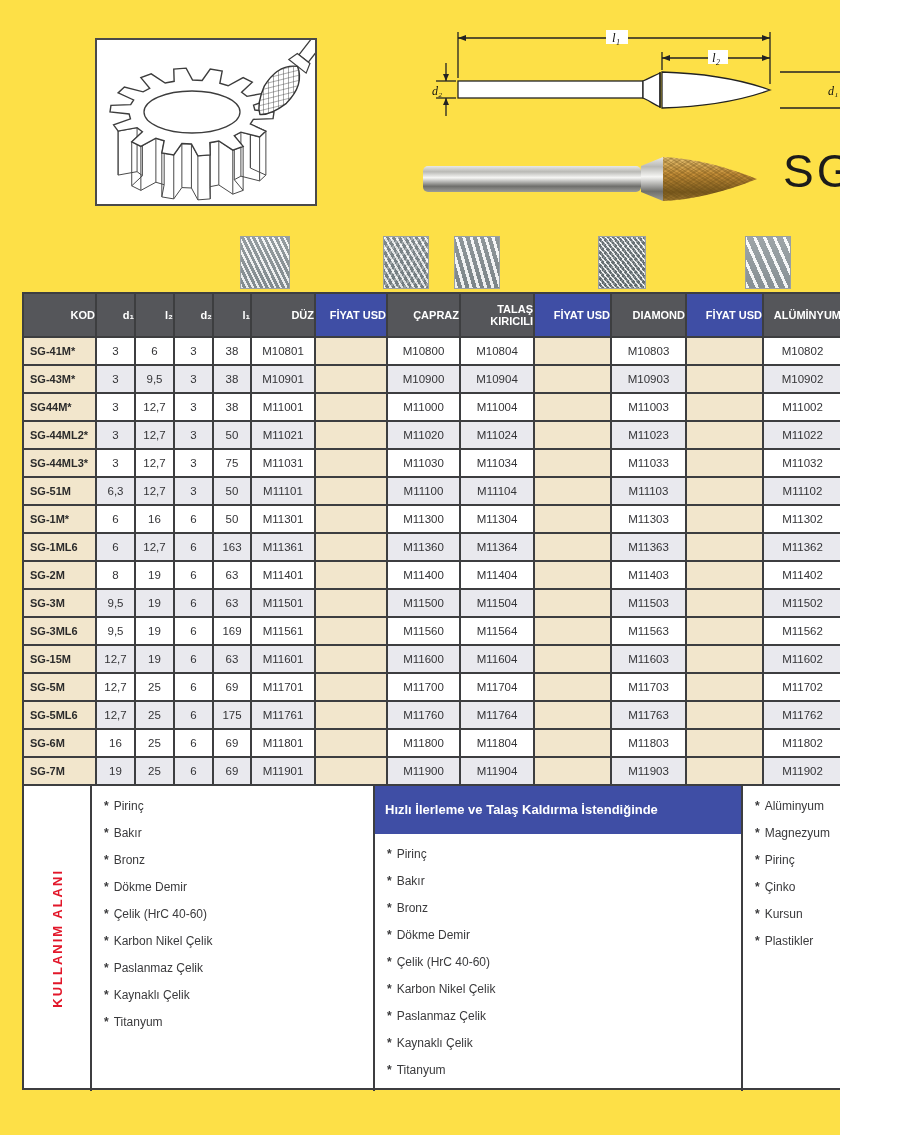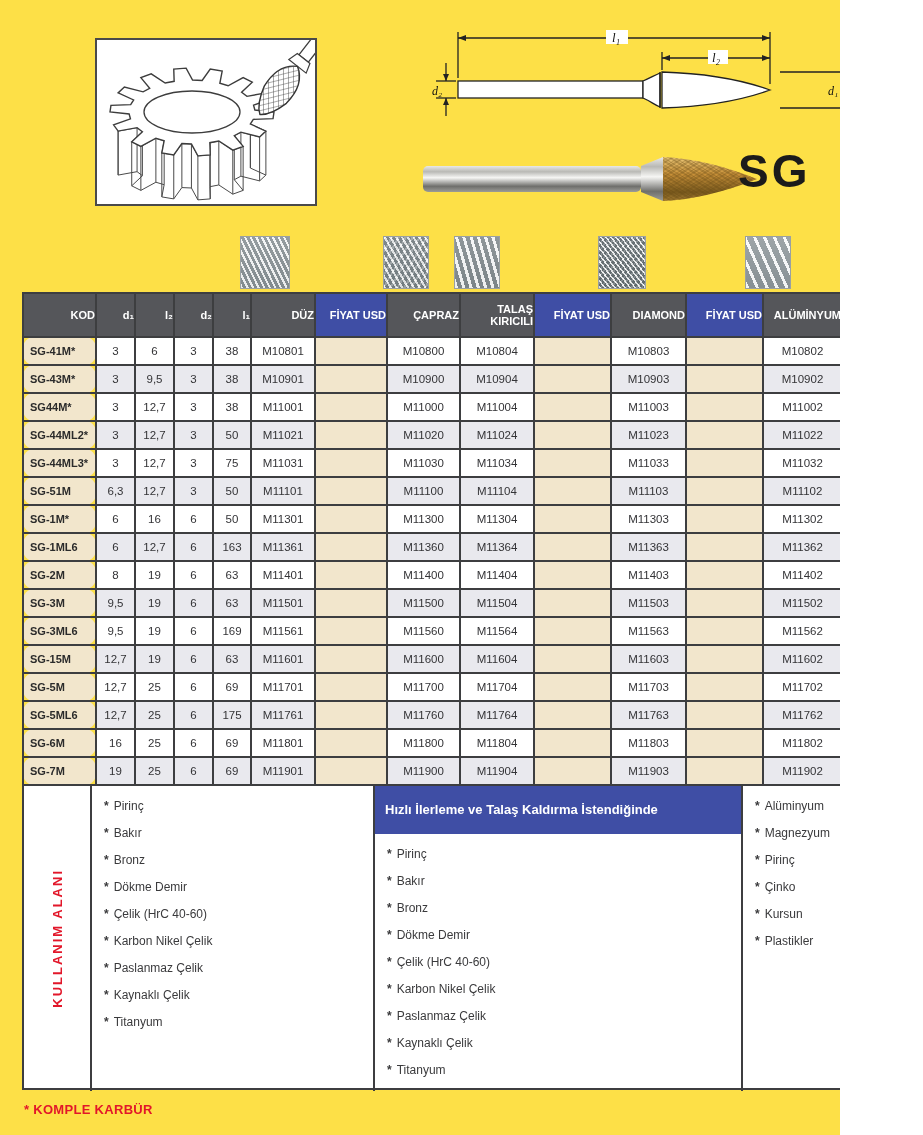--- a/index.html
+++ b/index.html
@@ -4,21 +4,21 @@
 <style>
   html,body{margin:0;padding:0;background:#fff;}
   .page{position:relative;width:840px;height:1135px;background:#fde047;overflow:hidden;
         font-family:"Liberation Sans",sans-serif;color:#2e2e30;}
   
   .top-area{position:relative;height:292px;}
   .illus-frame{position:absolute;left:95px;top:38px;width:222px;height:168px;
                border:2px solid #4a4a4a;box-sizing:border-box;background:#fff;}
   .dim-diagram{position:absolute;left:430px;top:18px;}
   .photo-wrap{position:absolute;left:405px;top:130px;}
-  .sg-label{position:absolute;left:738px;top:144px;font-size:46px;font-weight:bold;
+  .sg-label{position:absolute;left:783px;top:144px;font-size:46px;font-weight:normal;
             letter-spacing:3px;color:#1b1b1b;}
   .thumb{position:absolute;top:236px;height:53px;border:1px solid #9aa0a2;box-sizing:border-box;}
   .t-duz{left:240px;width:50px;}
   .t-capraz{left:383px;width:46px;}
   .t-talas{left:454px;width:46px;}
   .t-diamond{left:598px;width:48px;}
   .t-alu{left:745px;width:46px;}
   .flute-single{background:
      repeating-linear-gradient(64deg,rgba(255,255,255,.75) 0 2px,rgba(96,106,110,.55) 2px 5px),
      linear-gradient(#d6dbdd,#a9b1b5);}
@@ -38,21 +38,21 @@
      linear-gradient(#d8dddf,#aab2b6);}
   
   table.spec{border-collapse:collapse;table-layout:fixed;width:881px;margin-left:22px;}
   table.spec th,table.spec td{border:2px solid #3d3e40;padding:0;}
   table.spec th{height:42px;font-size:11px;font-weight:bold;color:#fff;
                 background:#55565a;text-align:right;line-height:12px;}
   table.spec th.accent{background:#3f4ea5;}
   table.spec td{height:26px;font-size:11.5px;text-align:center;color:#333336;background:#fff;}
   tr.even td{background:#e9e9ee;}
   table.spec td.kod{background:#f2e6cc !important;text-align:left;padding-left:6px;
-                    font-weight:bold;font-size:11px;color:#2b2b2b;border-radius:11px;}
+                    font-weight:bold;font-size:11px;color:#2b2b2b;}
   table.spec td.fiyat{background:#f2e6cc !important;}
   
   .cw0{width:71px}.cw1{width:37px}.cw2{width:37px}.cw3{width:37px}.cw4{width:36px}
   .cw5{width:62px}.cw6{width:70px}.cw7{width:71px}.cw8{width:72px}.cw9{width:75px}
   .cw10{width:73px}.cw11{width:75px}.cw12{width:77px}.cw13{width:88px}
   
   .usage{display:grid;grid-template-columns:66px 283px 368px 160px;width:881px;
          margin-left:22px;margin-top:-2px;border:2px solid #3d3e40;box-sizing:border-box;
          height:306px;background:#fff;}
   .usage-side{display:flex;align-items:center;justify-content:center;}
@@ -521,14 +521,13 @@
           <div class="usage-item"><span class="bullet">*</span><span>Alüminyum</span></div>
           <div class="usage-item"><span class="bullet">*</span><span>Magnezyum</span></div>
           <div class="usage-item"><span class="bullet">*</span><span>Pirinç</span></div>
           <div class="usage-item"><span class="bullet">*</span><span>Çinko</span></div>
           <div class="usage-item"><span class="bullet">*</span><span>Kursun</span></div>
           <div class="usage-item"><span class="bullet">*</span><span>Plastikler</span></div>
         </div>
       </div>
     </div>
 
-  <div class="footnote">* KOMPLE KARBÜR</div>
 </div>
 
 </body></html>

